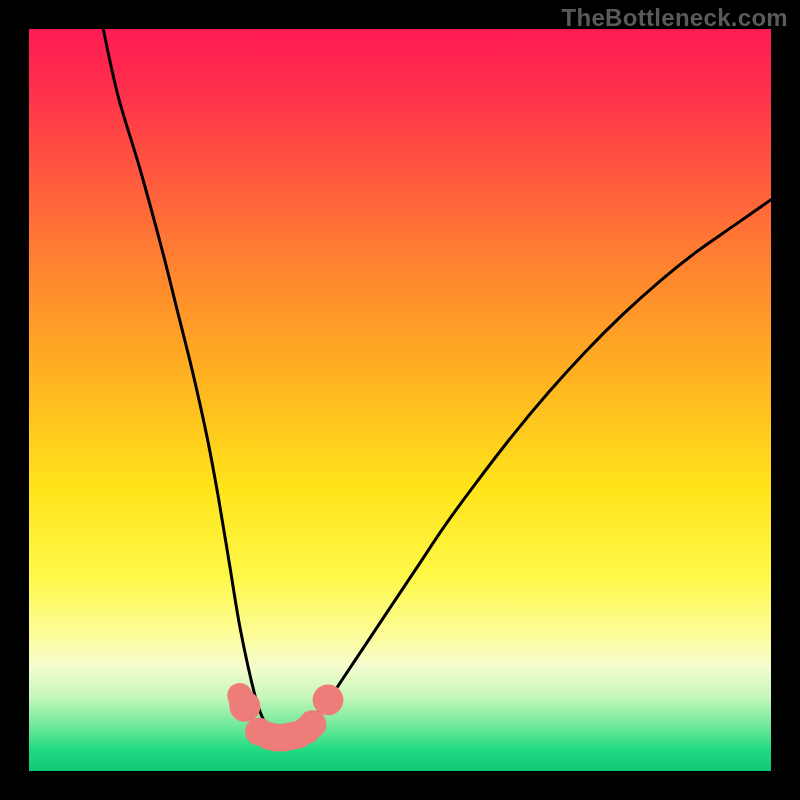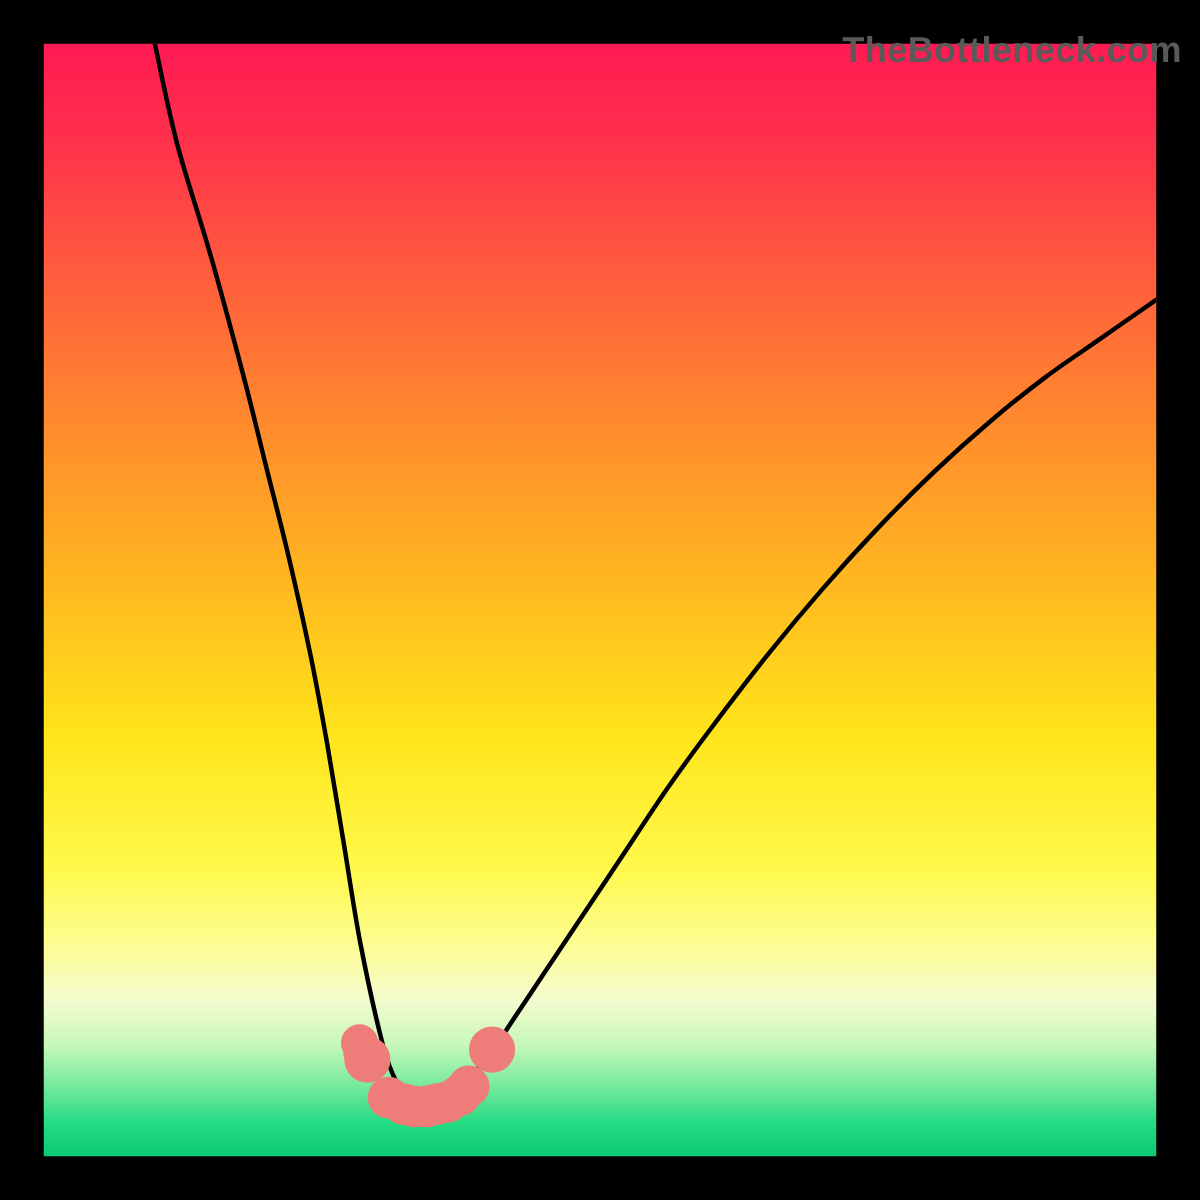--- a/index.html
+++ b/index.html
@@ -52,21 +52,20 @@
   .watermark {
     position: absolute;
     top: 4px;
     right: 12px;
     font-family: Arial, Helvetica, sans-serif;
     font-size: 24px;
     font-weight: 600;
     color: #5a5a5a;
     letter-spacing: 0.3px;
     user-select: none;
-    margin-top: 16px;
   }
   svg.curve-layer {
     position: absolute;
     left: 0;
     top: 0;
     width: 100%;
     height: 100%;
   }
 </style>
 </head>

